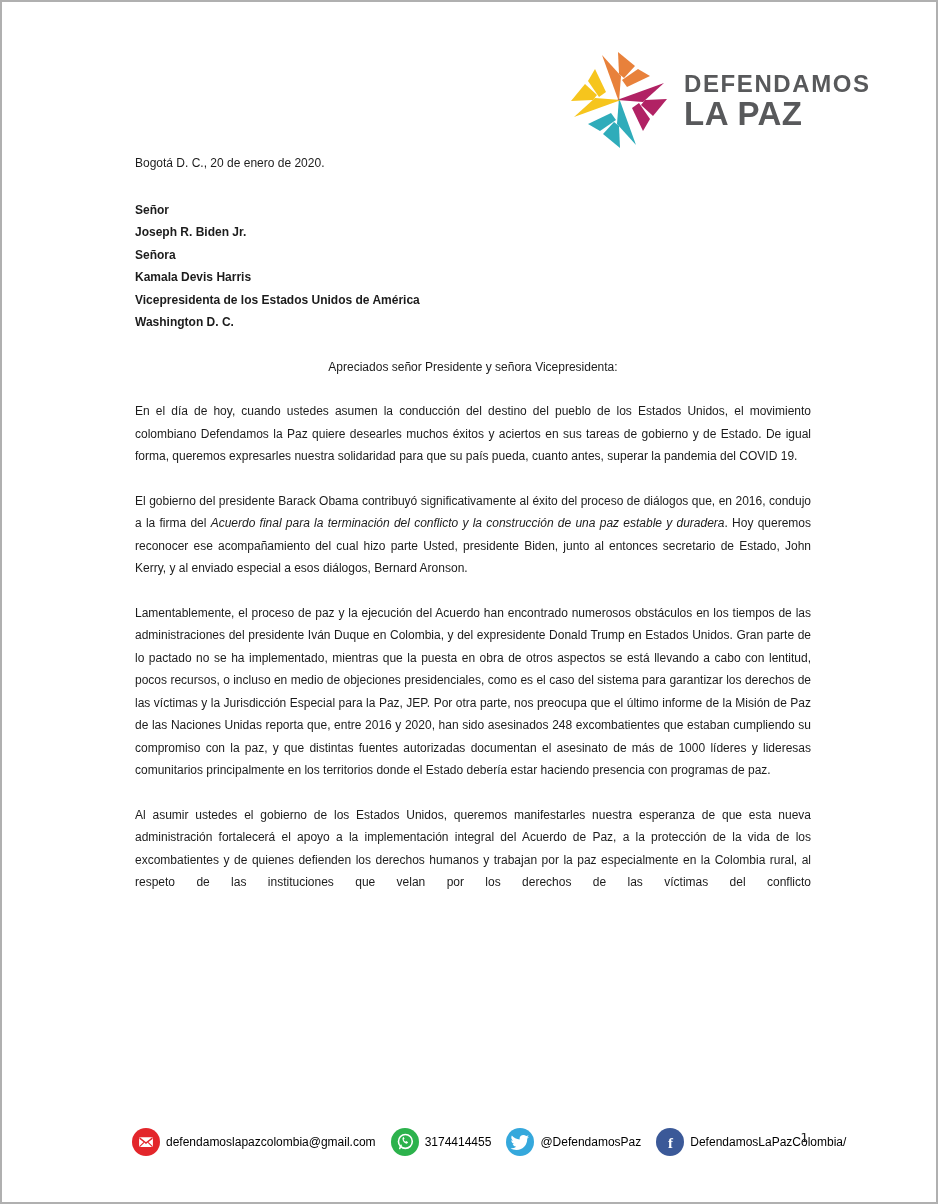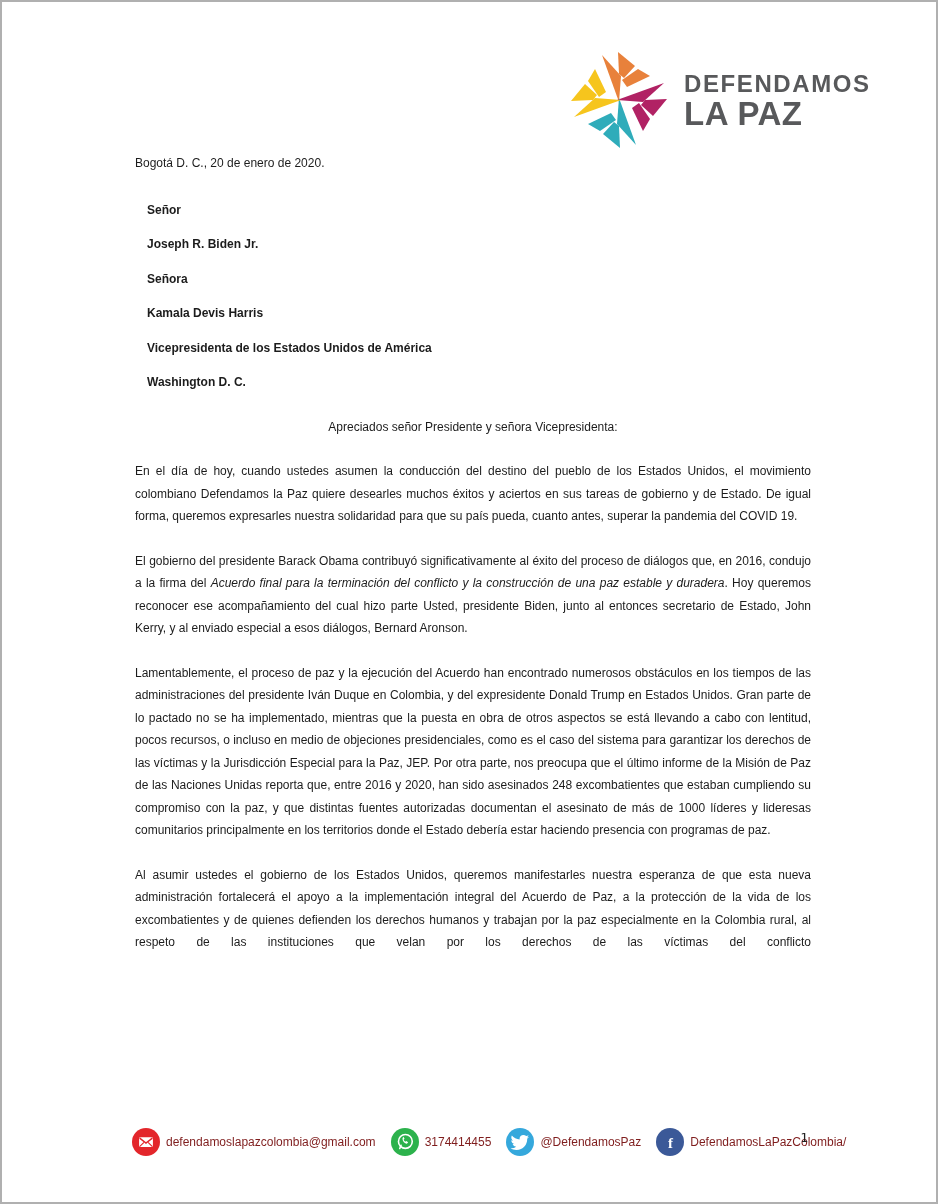--- a/index.html
+++ b/index.html
@@ -12,28 +12,28 @@
   .logo{position:absolute;top:48px;left:564px;display:flex;align-items:center;gap:12px;}
   .pinwheel{width:106px;height:100px;display:block;}
   .logo-text{display:flex;flex-direction:column;color:#58595b;}
   .logo-line1{font-size:24px;font-weight:bold;letter-spacing:1.6px;line-height:1.15;}
   .logo-line2{font-size:33px;font-weight:bold;letter-spacing:0.5px;line-height:1.0;}
   
   .content{padding:150px 125px 0 133px;}
   .content p{margin:0 0 22px 0;font-size:12px;line-height:22.5px;}
   p.date{margin-bottom:24px;text-align:left;}
   .address{margin-bottom:22px;}
-  .address p{margin:12px;font-weight:bold;text-align:left;line-height:22.5px;}
+  .address p{margin:0;font-weight:bold;text-align:left;line-height:22.5px;}
   p.salutation{text-align:center;}
   p.para{text-align:justify;}
   p.para.last{text-align-last:justify;margin-bottom:0;}
   em{font-style:italic;}
   
   .footer{position:absolute;left:130px;top:1126px;display:flex;align-items:center;gap:15px;}
-  .f-item{display:flex;align-items:center;gap:6px;font-size:12px;color:#7f1d1d;white-space:nowrap;}
+  .f-item{display:flex;align-items:center;gap:6px;font-size:12px;color:#000000;white-space:nowrap;}
   .f-item svg{width:28px;height:28px;display:block;flex:0 0 auto;}
   .page-num{position:absolute;top:1128px;right:128px;font-family:"DejaVu Sans Mono",monospace;font-size:13px;color:#222;}
 </style>
 </head>
 <body>
 
 <div class="page">
 
   <div class="logo">
     <svg class="pinwheel" viewBox="0 0 200 200" aria-hidden="true">

